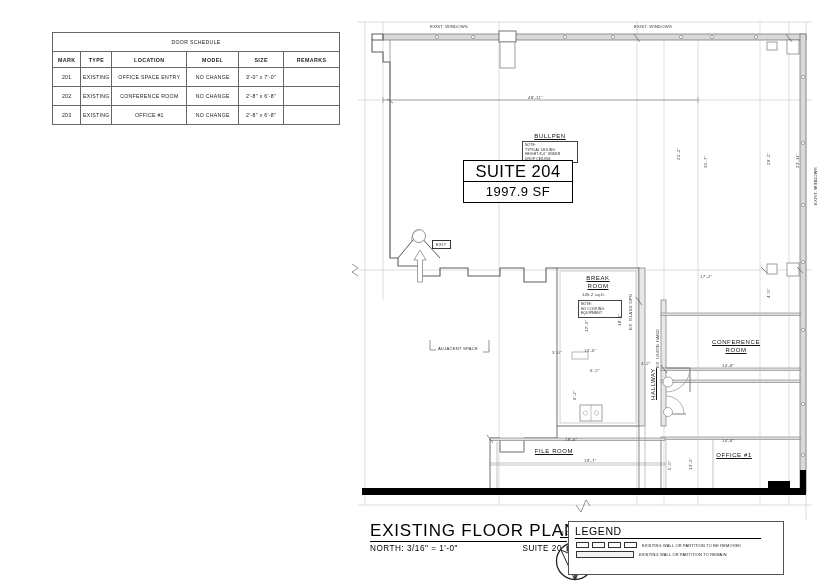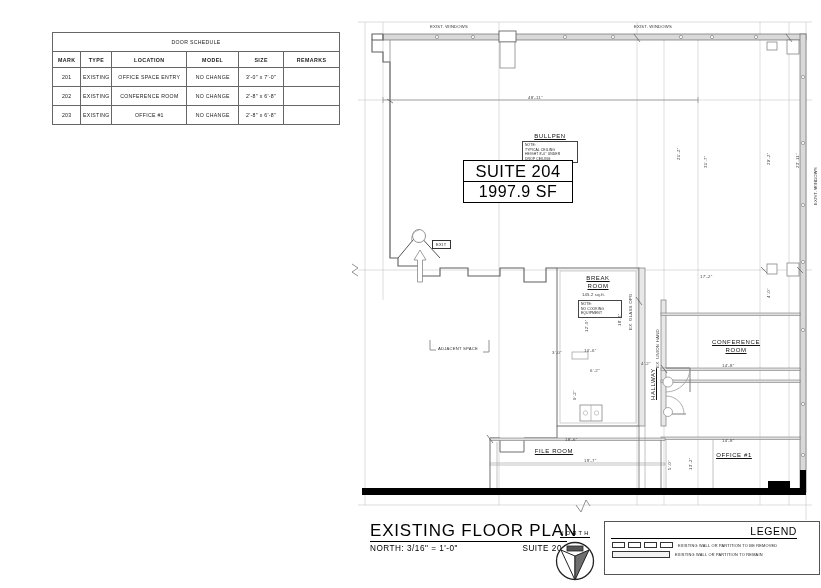--- a/index.html
+++ b/index.html
@@ -104,21 +104,21 @@
     text-align: center;
   }
   #suite-box .suite-name {
     font-size: 16.5px;
     letter-spacing: .5px;
     line-height: 20px;
     border-bottom: 1.4px solid #000;
     font-family: "Liberation Sans", sans-serif;
   }
   #suite-box .suite-area {
-    font-size: 16px;
+    font-size: 13px;
     letter-spacing: .5px;
     line-height: 20px;
     font-family: "Liberation Sans", sans-serif;
   }
 
   
   .note-box {
     position: absolute;
     border: .8px solid #444;
     background: #fff;
@@ -177,27 +177,26 @@
     font-size: 5.6px;
     letter-spacing: 2.2px;
     border-bottom: .9px solid #000;
     display: inline-block;
     padding-bottom: .5px;
   }
 
   
   #legend-box {
     position: absolute;
-    left: 604px;
+    left: 568px;
     top: 521px;
     width: 214px;
     height: 52px;
     border: 1px solid #555;
     background: #fff;
-    text-align: right;
   }
   #legend-title {
     font-size: 10.5px;
     letter-spacing: .6px;
     margin: 3px 0 0 6px;
     border-bottom: 1px solid #000;
     display: block;
     width: 186px;
     padding-bottom: 1px;
   }

